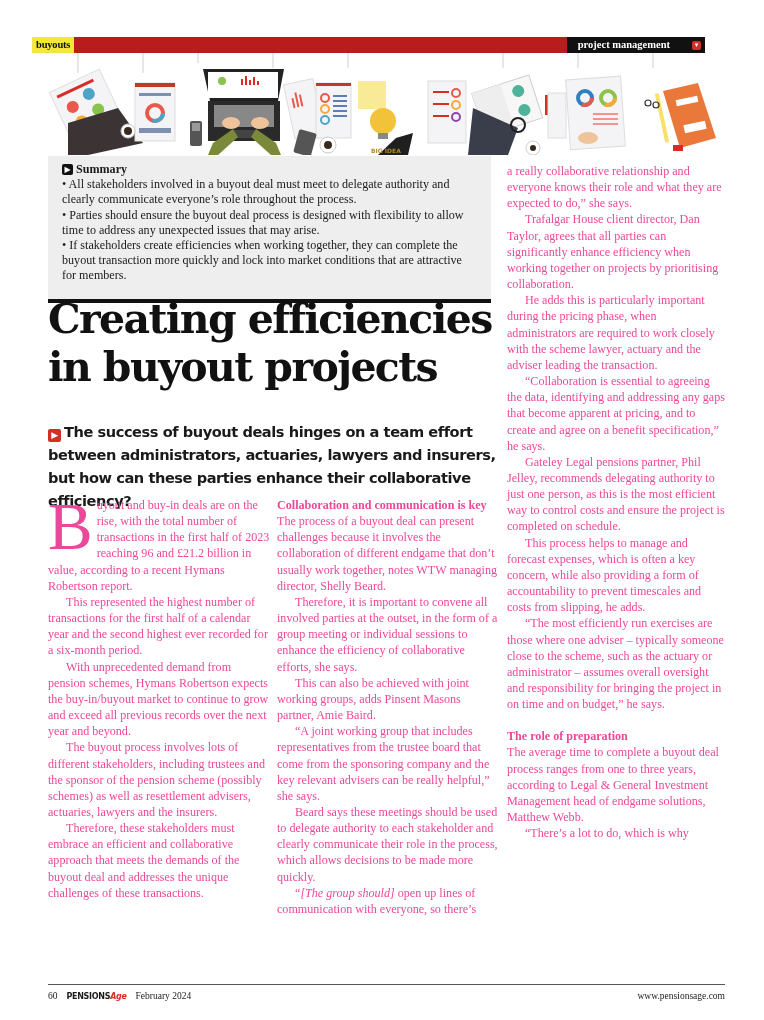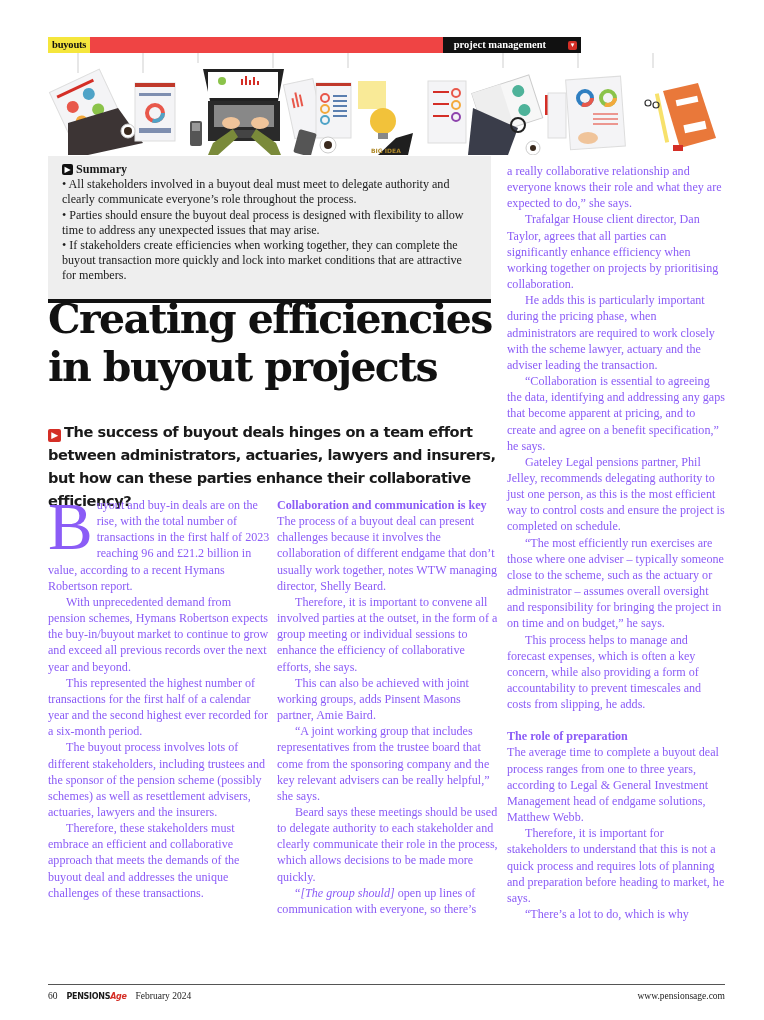--- a/index.html
+++ b/index.html
@@ -1,20 +1,20 @@
 <!DOCTYPE html>
 <html><head>
 <meta charset="utf-8">
 <style>
   * { box-sizing: border-box; margin: 0; padding: 0; }
   html, body { width: 764px; height: 1020px; background: #ffffff; overflow: hidden; }
   body { position: relative; font-family: "Liberation Serif", "DejaVu Serif", serif; color: #1a1a1a; }
 
   
-  .topbar { position: absolute; left: 48px; top: 37px; width: 533px; height: 16px; background: #ef4444; }
+  .topbar { position: absolute; left: 32px; top: 37px; width: 673px; height: 16px; background: #b91c1c; }
   .tag-left { position: absolute; left: 0; top: 0; height: 16px; background: #f5e63c; color: #111;
     font-size: 10.5px; line-height: 16px; padding: 0 4px; font-weight: bold; letter-spacing: -0.2px; }
   .tag-right { position: absolute; right: 0; top: 0; height: 16px; background: #111; color: #fff;
     font-size: 10.5px; line-height: 16px; padding: 0 4px 0 11px; font-weight: bold; display: flex; align-items: center; gap: 22px; }
   .tag-right .chev { width: 9px; height: 9px; background: #d42e26; border-radius: 2px; display: inline-flex;
     align-items: center; justify-content: center; font-size: 7px; color: #fff; line-height: 9px; }
 
   
   .illus { position: absolute; left: 48px; top: 53px; width: 673px; height: 102px; overflow: hidden; }
   .illus svg { width: 100%; height: 100%; display: block; }
@@ -32,21 +32,21 @@
   .title { position: absolute; left: 48px; top: 295px; width: 450px; font-family: "DejaVu Serif", serif;
     font-weight: bold; font-size: 41px; line-height: 48px; letter-spacing: -1.6px; color: #111; }
 
   
   .standfirst { position: absolute; left: 48px; top: 420px; width: 460px; font-family: "DejaVu Sans", sans-serif;
     font-weight: bold; font-size: 14.6px; line-height: 23px; letter-spacing: -0.45px; color: #1a1a1a; }
   .standfirst .red-arrow { display: inline-flex; width: 13px; height: 13px; background: #d42e26; color: #fff;
     font-size: 9px; align-items: center; justify-content: center; border-radius: 2px; vertical-align: -1px; margin-right: 3px; line-height: 13px; }
 
   
-  .col { position: absolute; top: 497px; width: 222px; font-size: 12.1px; line-height: 16.15px; color: #8b5cf6; }
+  .col { position: absolute; top: 497px; width: 222px; font-size: 12.1px; line-height: 16.15px; color: #ec4899; }
   .col1 { left: 48px; }
   .col2 { left: 277px; }
   .col3 { left: 507px; top: 163px; width: 218px; }
   .col p { margin: 0; text-indent: 18px; }
   .col p.noind { text-indent: 0; }
   .col h3 { font-size: 12.1px; font-weight: bold; line-height: 16.15px; margin: 0; }
   .col .gap { height: 16px; }
   .dropcap { float: left; font-size: 67px; line-height: 54px; height: 56px; margin: 2px 4px 0 0; font-weight: normal; }
 
   
@@ -219,48 +219,47 @@
   <span>Creating efficiencies</span><br>
   <span>in buyout projects</span>
 </h1>
 
 <div class="standfirst">
   <span class="red-arrow">▶</span><span>The success of buyout deals hinges on a team effort between administrators, actuaries, lawyers and insurers, but how can these parties enhance their collaborative efficiency?</span>
 </div>
 
 <div class="col col1">
   <p class="noind"><span class="dropcap">B</span><span>uyout and buy-in deals are on the rise, with the total number of transactions in the first half of 2023 reaching 96 and £21.2 billion in value, according to a recent Hymans Robertson report.</span></p>
+  <p>This represented the highest number of transactions for the first half of a calendar year and the second highest ever recorded for a six-month period.</p>
   <p>With unprecedented demand from pension schemes, Hymans Robertson expects the buy-in/buyout market to continue to grow and exceed all previous records over the next year and beyond.</p>
-  <p>This represented the highest number of transactions for the first half of a calendar year and the second highest ever recorded for a six-month period.</p>
   <p>The buyout process involves lots of different stakeholders, including trustees and the sponsor of the pension scheme (possibly schemes) as well as resettlement advisers, actuaries, lawyers and the insurers.</p>
   <p>Therefore, these stakeholders must embrace an efficient and collaborative approach that meets the demands of the buyout deal and addresses the unique challenges of these transactions.</p>
 </div>
 
 <div class="col col2">
   <h3>Collaboration and communication is key</h3>
   <p class="noind">The process of a buyout deal can present challenges because it involves the collaboration of different endgame that don’t usually work together, notes WTW managing director, Shelly Beard.</p>
   <p>Therefore, it is important to convene all involved parties at the outset, in the form of a group meeting or individual sessions to enhance the efficiency of collaborative efforts, she says.</p>
   <p>This can also be achieved with joint working groups, adds Pinsent Masons partner, Amie Baird.</p>
   <p>“A joint working group that includes representatives from the trustee board that come from the sponsoring company and the key relevant advisers can be really helpful,” she says.</p>
   <p>Beard says these meetings should be used to delegate authority to each stakeholder and clearly communicate their role in the process, which allows decisions to be made more quickly.</p>
   <p><span>“</span><em>[The group should]</em><span> open up lines of communication with everyone, so there’s</span></p>
 </div>
 
 <div class="col col3">
   <p class="noind">a really collaborative relationship and everyone knows their role and what they are expected to do,” she says.</p>
   <p>Trafalgar House client director, Dan Taylor, agrees that all parties can significantly enhance efficiency when working together on projects by prioritising collaboration.</p>
   <p>He adds this is particularly important during the pricing phase, when administrators are required to work closely with the scheme lawyer, actuary and the adviser leading the transaction.</p>
   <p>“Collaboration is essential to agreeing the data, identifying and addressing any gaps that become apparent at pricing, and to create and agree on a benefit specification,” he says.</p>
   <p>Gateley Legal pensions partner, Phil Jelley, recommends delegating authority to just one person, as this is the most efficient way to control costs and ensure the project is completed on schedule.</p>
+  <p>This process helps to manage and forecast expenses, which is often a key concern, while also providing a form of accountability to prevent timescales and costs from slipping, he adds.</p>
   <p>“The most efficiently run exercises are those where one adviser – typically someone close to the scheme, such as the actuary or administrator – assumes overall oversight and responsibility for bringing the project in on time and on budget,” he says.</p>
-  <p>This process helps to manage and forecast expenses, which is often a key concern, while also providing a form of accountability to prevent timescales and costs from slipping, he adds.</p>
   <div class="gap"></div>
   <h3>The role of preparation</h3>
   <p class="noind">The average time to complete a buyout deal process ranges from one to three years, according to Legal &amp; General Investment Management head of endgame solutions, Matthew Webb.</p>
-  <p>Therefore, it is important for stakeholders to understand that this is not a quick process and requires lots of planning and preparation before heading to market, he says.</p>
   <p>“There’s a lot to do, which is why</p>
 </div>
 
 <div class="footer-rule"></div>
 <div class="footer-left">
   <span>60</span>
   <span class="brand"><span>PENSIONS</span><span class="age">Age</span></span>
   <span>February 2024</span>
 </div>
 <div class="footer-right">www.pensionsage.com</div>

